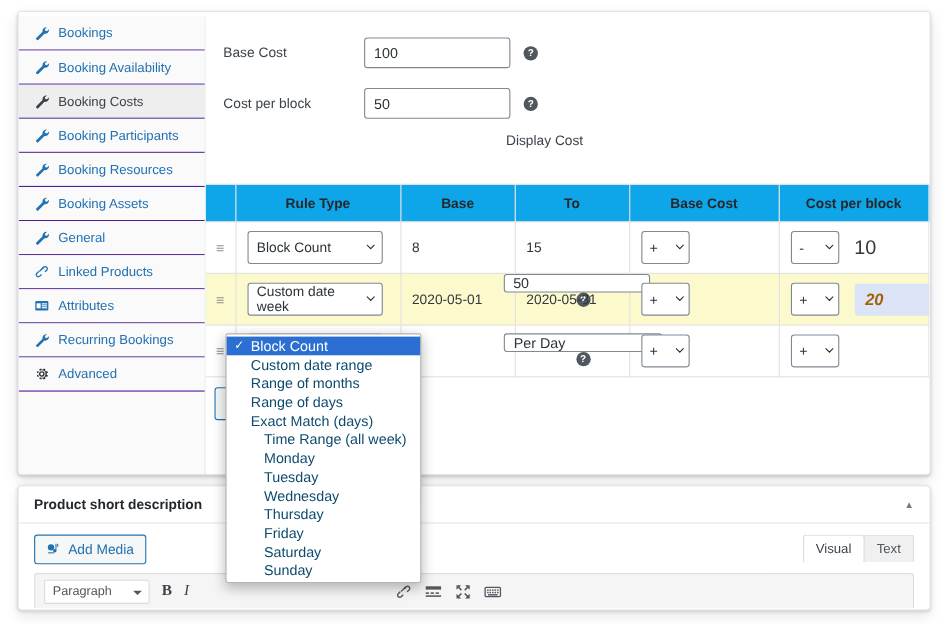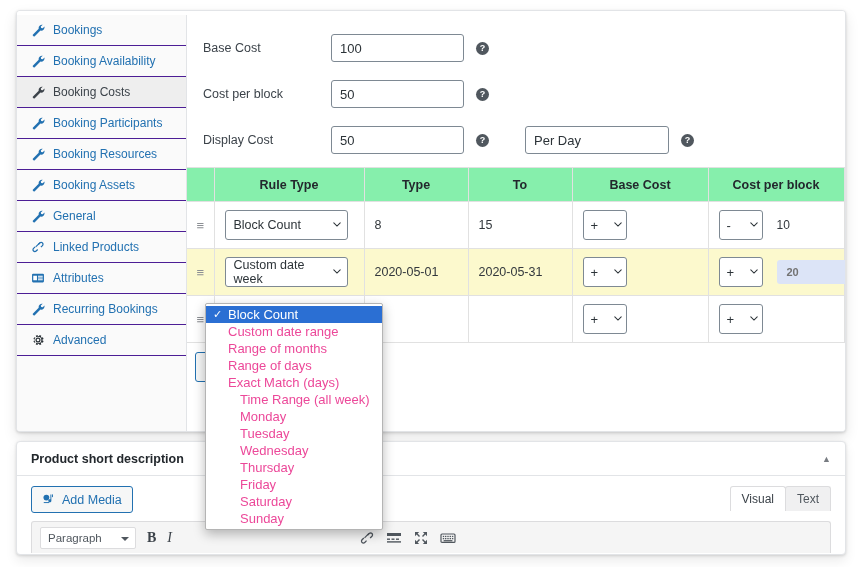--- a/index.html
+++ b/index.html
@@ -42,21 +42,21 @@
   .side-label{line-height:1;}
 
   
   .content{
     position:absolute;left:170px;top:4px;right:0;bottom:0;
     background:#fff;overflow:hidden;
   }
 
   .form-rows{padding:14px 0 6px 0;}
   .frow{display:flex;align-items:center;height:38px;padding:0 0 0 16px;margin-bottom:8px;}
-  .frow:last-child{margin-bottom:2px;}
+  .frow:last-child{margin-bottom:2px;flex-direction:column;}
   .flabel{width:128px;font-size:12.5px;color:#3c434a;flex:0 0 128px;}
   .finput{
     width:133px;height:28px;box-sizing:border-box;
     border:1px solid #7e8993;border-radius:3px;background:#fff;
     font-size:13px;color:#2c3338;padding:0 8px;
     font-family:inherit;outline:none;
   }
   .finput.perday{width:144px;margin-left:12px;}
   .help{
     width:13px;height:13px;border-radius:50%;background:#50575e;color:#fff;
@@ -66,21 +66,21 @@
   .gap24{width:24px;flex:0 0 24px;}
 
   
   .tbl{
     width:100%;border-collapse:collapse;border-top:1px solid #e1e1e1;
     table-layout:fixed;
   }
   .tbl th{
     height:33px;font-size:12.5px;color:#23282d;font-weight:bold;
     border-right:1px solid #e1e1e1;border-bottom:1px solid #e1e1e1;
-    background:#86efac;text-align:center;padding:0;
+    background:#0ea5e9;text-align:center;padding:0;
   }
   .tbl td{
     height:46px;border-right:1px solid #e1e1e1;border-bottom:1px solid #e1e1e1;
     font-size:12.5px;color:#32373c;padding:0 10px;background:#fff;
     vertical-align:middle;
   }
   .tbl tr.hl td{background:#fcf9cd;}
   .col-handle{width:27px;}
   .col-rule{width:150px;}
   .col-from{width:104px;}
@@ -103,42 +103,42 @@
     position:absolute;right:7px;top:50%;margin-top:-3px;
     width:8px;height:5px;pointer-events:none;
   }
   .sel-rule{width:123px;}
   .sel-op{width:44px;padding:0 18px 0 7px;}
   .sel-op .lbl{font-size:13px;}
   .sel-wrap.op .chev{right:5px;}
   .sel-wrap.focused .sel{border-color:#2271b1;box-shadow:0 0 0 1px #2271b1;}
   td.cellpad-op{padding:0 10px;}
   .txtcell{font-size:12.5px;color:#32373c;}
-  .numval{font-size:12px;color:#32373c;}
+  .numval{font-size:18px;color:#32373c;}
   .numval.edit{
     display:inline-block;background:#dce4f7;border-radius:3px;
-    padding:6px 10px;min-width:60px;font-weight:bold;color:#737373;font-size:11px;
+    padding:6px 10px;min-width:60px;font-weight:bold;color:#a16207;font-size:15px;font-style:italic;
   }
 
   .addbtn-wrap{padding:9px 0 0 8px;}
   .addbtn{
     height:30px;min-width:34px;box-sizing:border-box;
     border:1px solid #2271b1;border-radius:3px;background:#f6f7f7;
     color:#2271b1;font-size:12.5px;font-family:inherit;cursor:pointer;padding:0 10px;
   }
 
   
   .dropdown{
     position:absolute;left:205px;top:303px;width:176px;
     background:#fff;border:1px solid #b4b4b4;border-radius:2px;
     box-shadow:0 4px 12px rgba(0,0,0,.28);
     padding:2px 0;z-index:60;
   }
   .dd-item{
-    height:17px;line-height:17px;font-size:13px;color:#ec4899;
+    height:17px;line-height:17px;font-size:13px;color:#0c4a6e;
     padding:0 6px 0 22px;white-space:nowrap;cursor:pointer;position:relative;
   }
   .dd-item.sel-hl{background:#2b6fd3;color:#fff;}
   .dd-item .check{position:absolute;left:7px;top:0;font-size:11px;line-height:17px;}
   .dd-group{
     height:17px;line-height:17px;font-size:13px;color:#8c8c8c;
     padding:0 6px 0 6px;white-space:nowrap;cursor:default;
   }
   .dd-item.indent{padding-left:34px;}
 
@@ -326,21 +326,21 @@
             <col class="col-from">
             <col class="col-to">
           <col class="col-base">
             <col class="col-cpb">
             <col class="col-x">
         </colgroup>
         <thead>
             <tr id="thead-row">
               <th></th>
               <th>Rule Type</th>
-              <th>Type</th>
+              <th>Base</th>
               <th>To</th>
               <th>Base Cost</th>
               <th>Cost per block</th>
               <th></th>
             </tr>
           </thead>
         <tbody id="tbody">
             <tr class="">
               <td class="col-handle"><span class="handle">≡</span></td>
               <td><span class="sel-wrap"><span class="sel sel-rule">Block Count</span><svg class="chev" viewBox="0 0 10 6">

